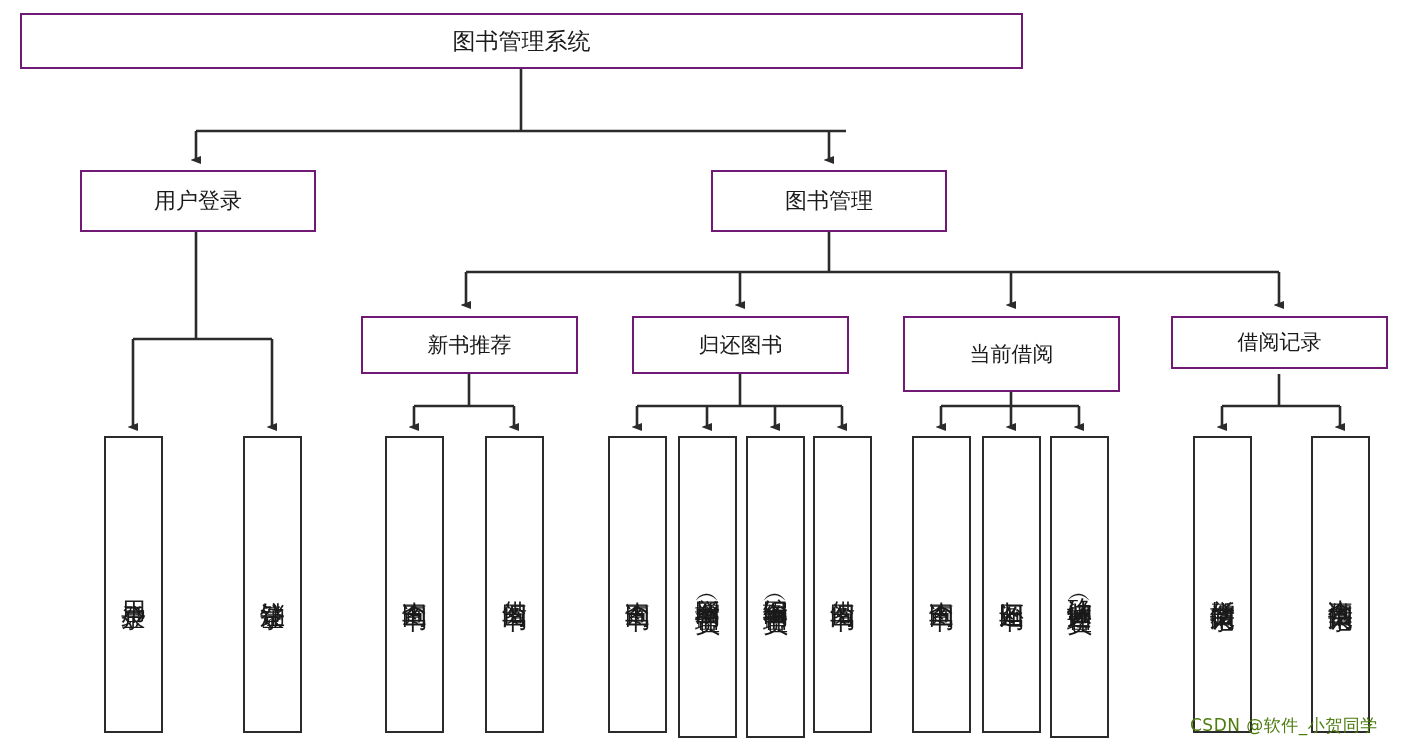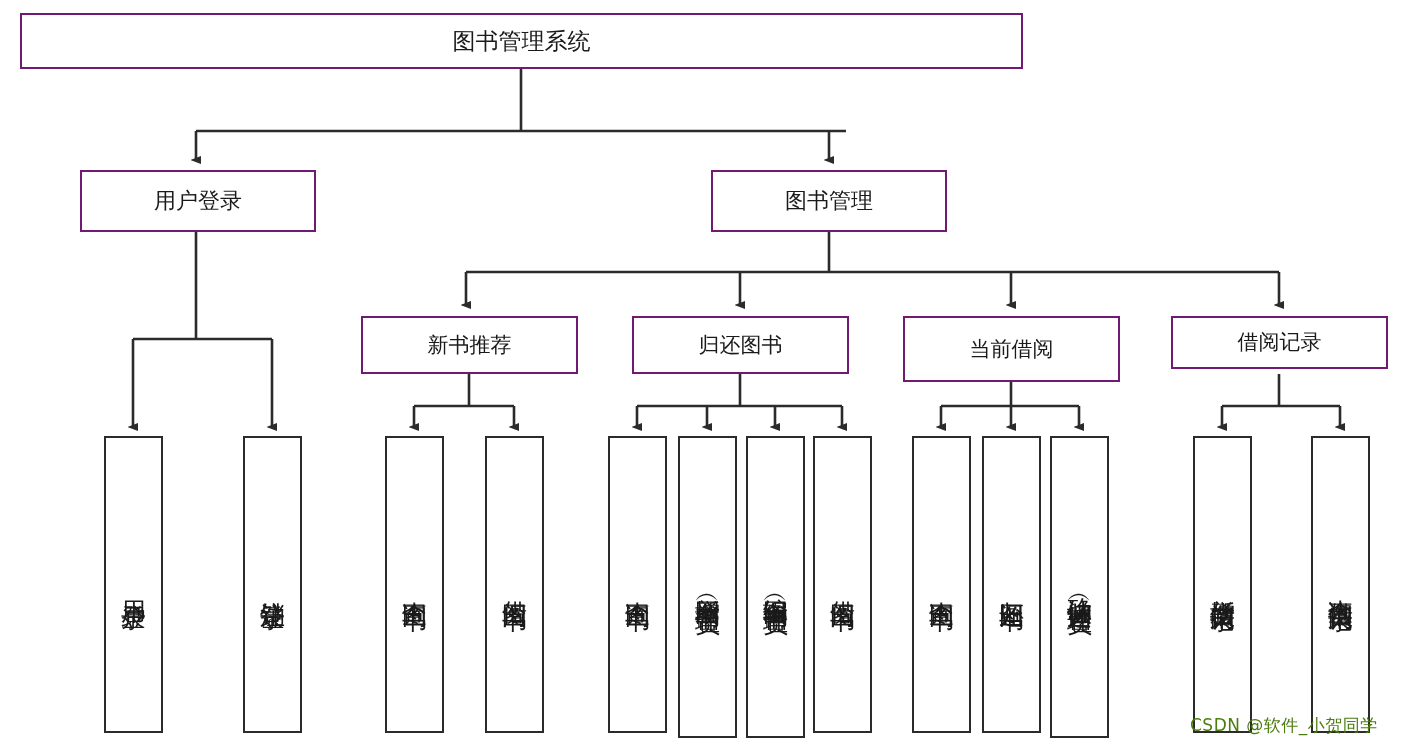--- a/index.html
+++ b/index.html
@@ -127,21 +127,21 @@
   <div class="node lvl2" style="left:711px;top:170px;width:236px;height:62px;text-align:right;">
     <span>图书管理</span>
   </div>
 
   <div class="node lvl3" style="left:361px;top:316px;width:217px;height:58px;">
     <span>新书推荐</span>
   </div>
   <div class="node lvl3" style="left:632px;top:316px;width:217px;height:58px;">
     <span>归还图书</span>
   </div>
-  <div class="node lvl3" style="left:903px;top:316px;width:217px;height:66px;">
+  <div class="node lvl3" style="left:903px;top:316px;width:217px;height:76px;">
     <span>当前借阅</span>
   </div>
   <div class="node lvl3" style="left:1171px;top:316px;width:217px;height:53px;">
     <span>借阅记录</span>
   </div>
 
   <div class="leaf" style="left:104px;top:436px;width:59px;height:297px;">
     <span class="vtext">用户登录</span>
   </div>
   <div class="leaf" style="left:243px;top:436px;width:59px;height:297px;">

